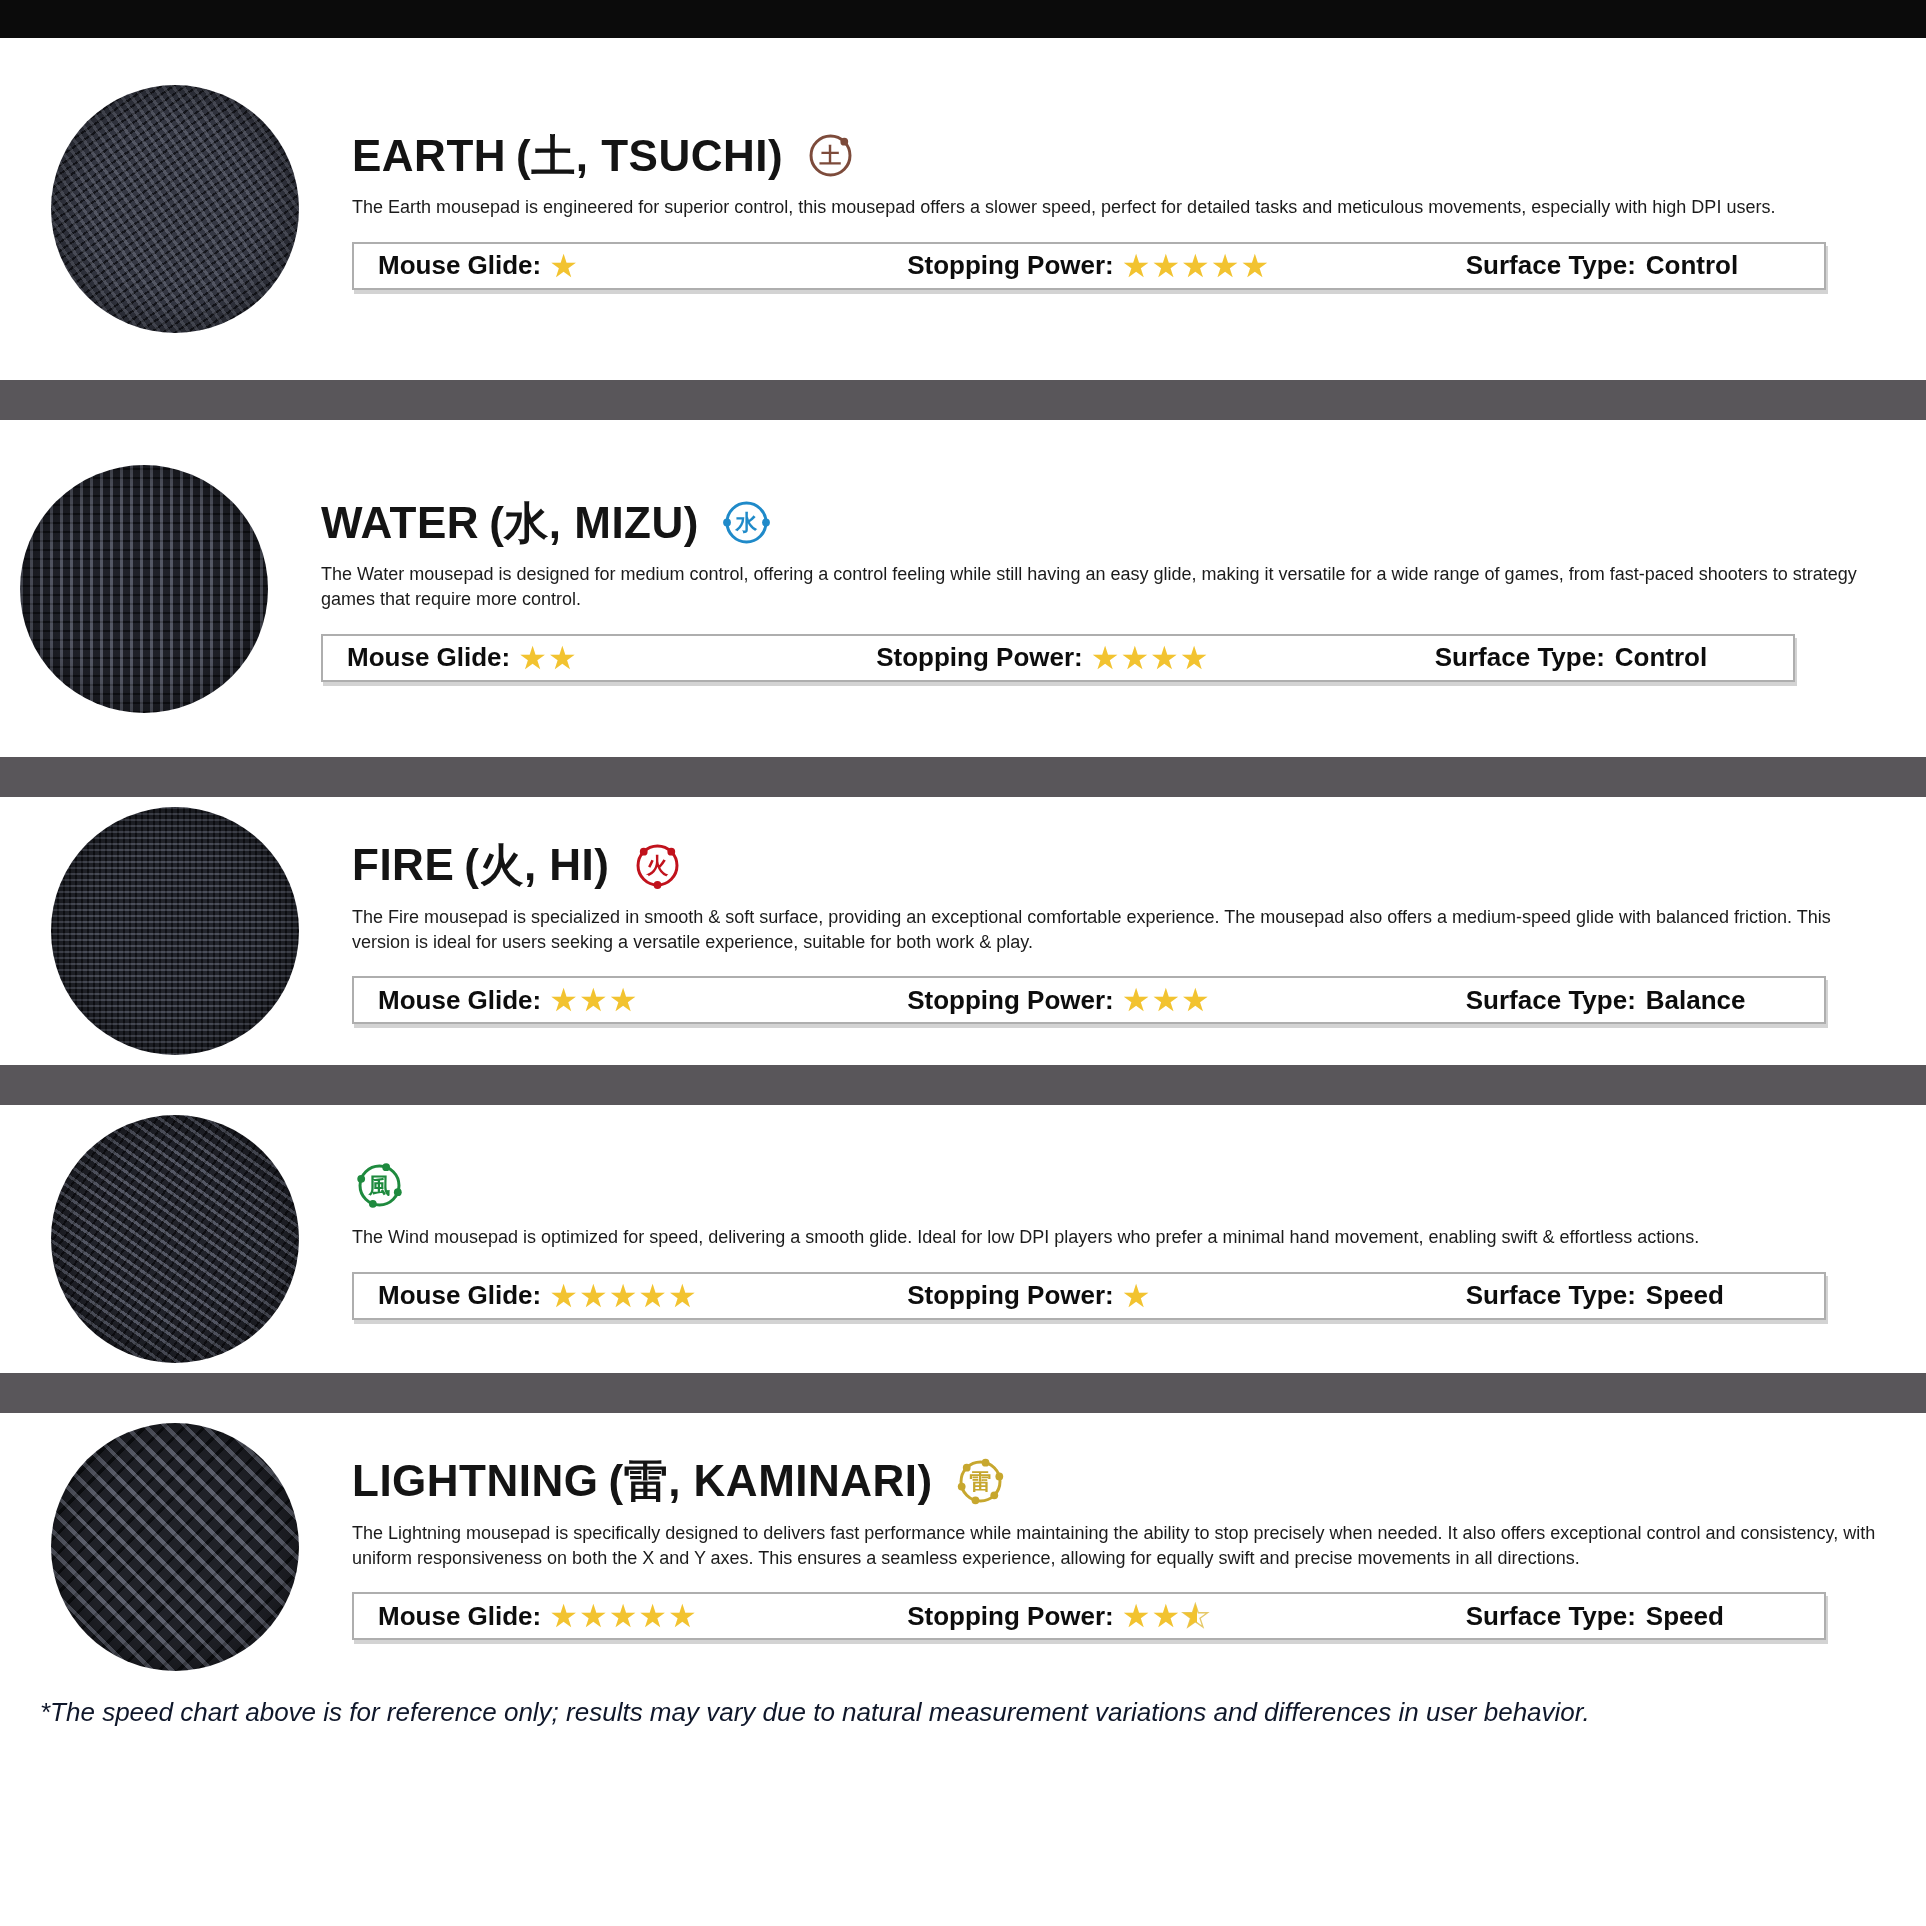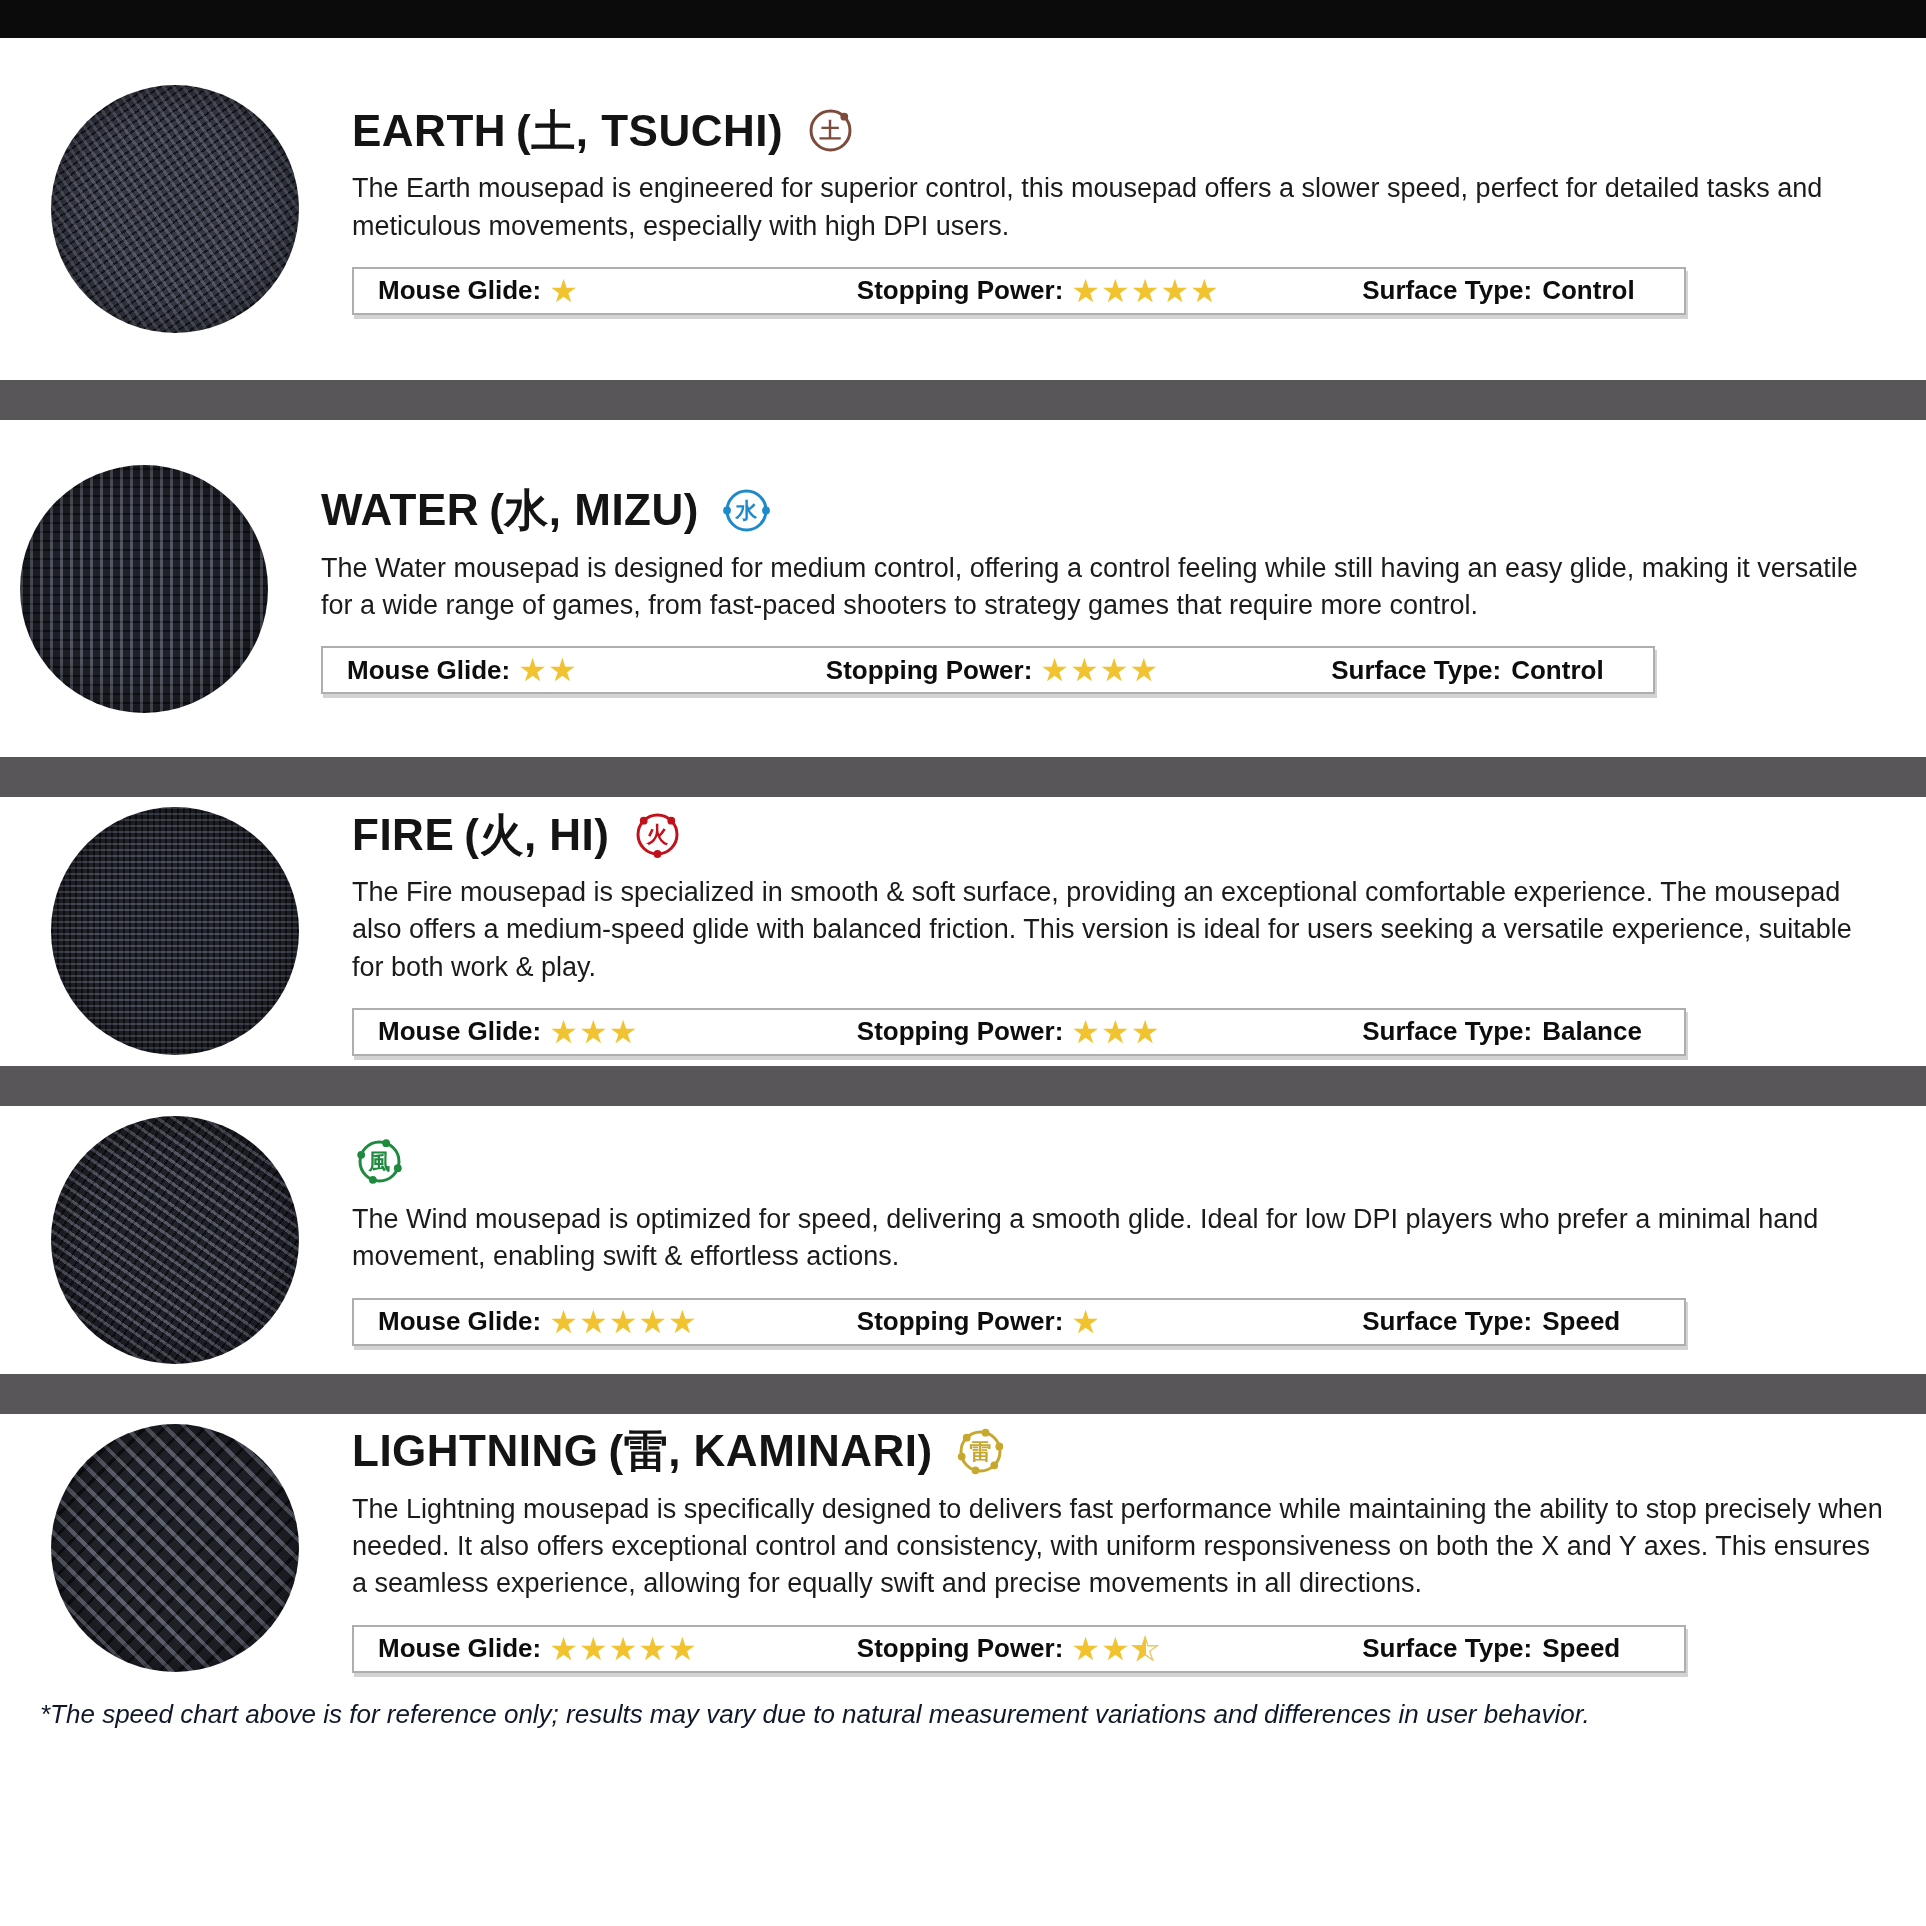--- a/index.html
+++ b/index.html
@@ -42,24 +42,24 @@
   .swatch.t5{background:
     repeating-linear-gradient(45deg, rgba(168,173,188,.34) 0 4px, rgba(0,0,0,.42) 4px 14px),
     repeating-linear-gradient(-45deg, rgba(0,0,0,.40) 0 3px, rgba(138,144,158,.16) 3px 14px),
     #272934;}
   .content{flex:1;min-width:0;}
   .title-row{display:flex;align-items:center;gap:20px;margin-bottom:12px;}
   .title{font-size:44px;line-height:1;letter-spacing:0.5px;white-space:nowrap;}
   .title .nm{font-weight:800;}
   .title .sfx{font-weight:600;margin-left:10px;}
   .seal{width:55px;height:55px;flex-shrink:0;display:block;}
-  .desc{font-size:27px;line-height:1.38;max-width:1549px;color:#1b1b1b;font-weight:500;}
+  .desc{font-size:18px;line-height:1.38;max-width:1549px;color:#1b1b1b;font-weight:500;}
   .stats{
     display:grid;grid-template-columns:36% 38% 26%;align-items:center;
-    width:1334px;height:48px;margin-top:22px;background:#fff;
+    width:1474px;height:48px;margin-top:22px;background:#fff;
     border:2px solid #aeaeae;box-shadow:2px 4px 0 rgba(175,175,175,.55);
     box-sizing:border-box;
   }
   .stat{display:flex;align-items:center;padding-left:24px;white-space:nowrap;}
   .stat .lbl{font-weight:700;font-size:26px;color:#0d0d0d;}
   .stat .val{font-weight:700;font-size:26px;color:#0d0d0d;margin-left:10px;}
   .stars{margin-left:8px;font-size:32px;line-height:1;color:#f2c330;letter-spacing:1px;white-space:nowrap;}
   .hstar{position:relative;display:inline-block;}
   .hstar .base{color:#ffffff;-webkit-text-stroke:1.3px #e6c968;}
   .hstar .half{position:absolute;left:0;top:0;width:52%;overflow:hidden;color:#f2c330;-webkit-text-stroke:0;}

